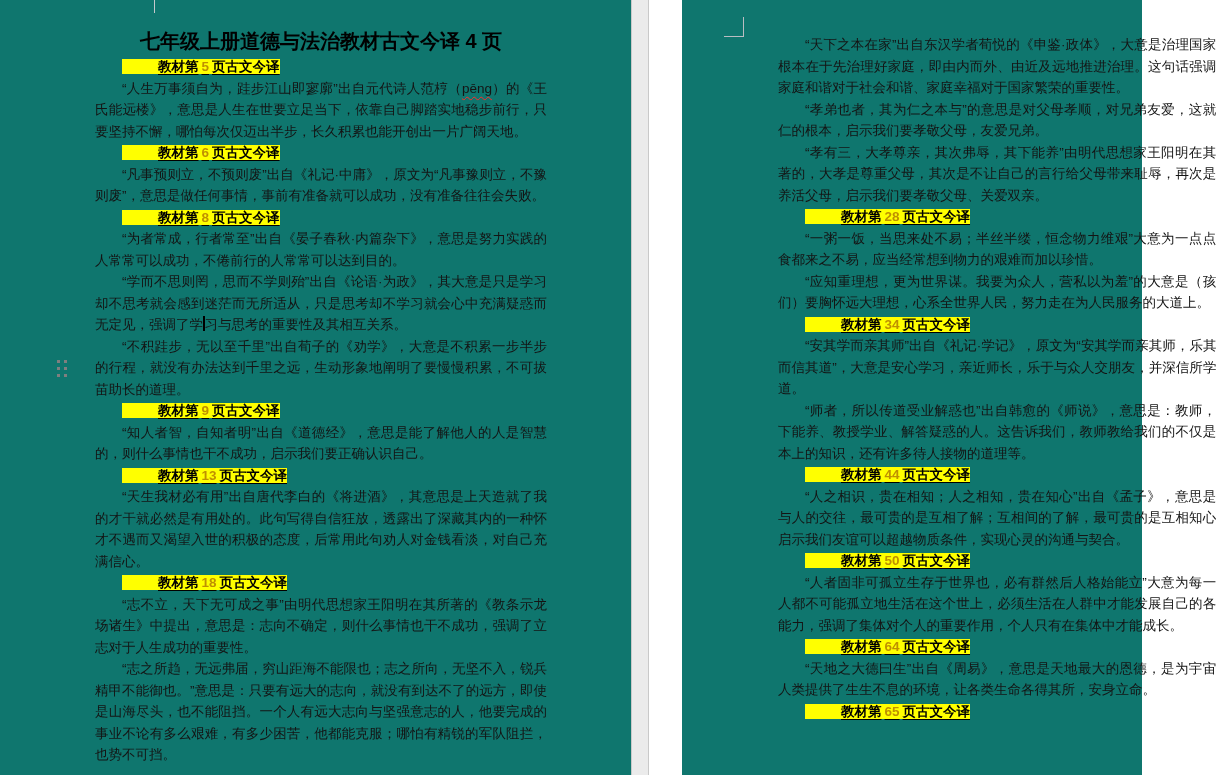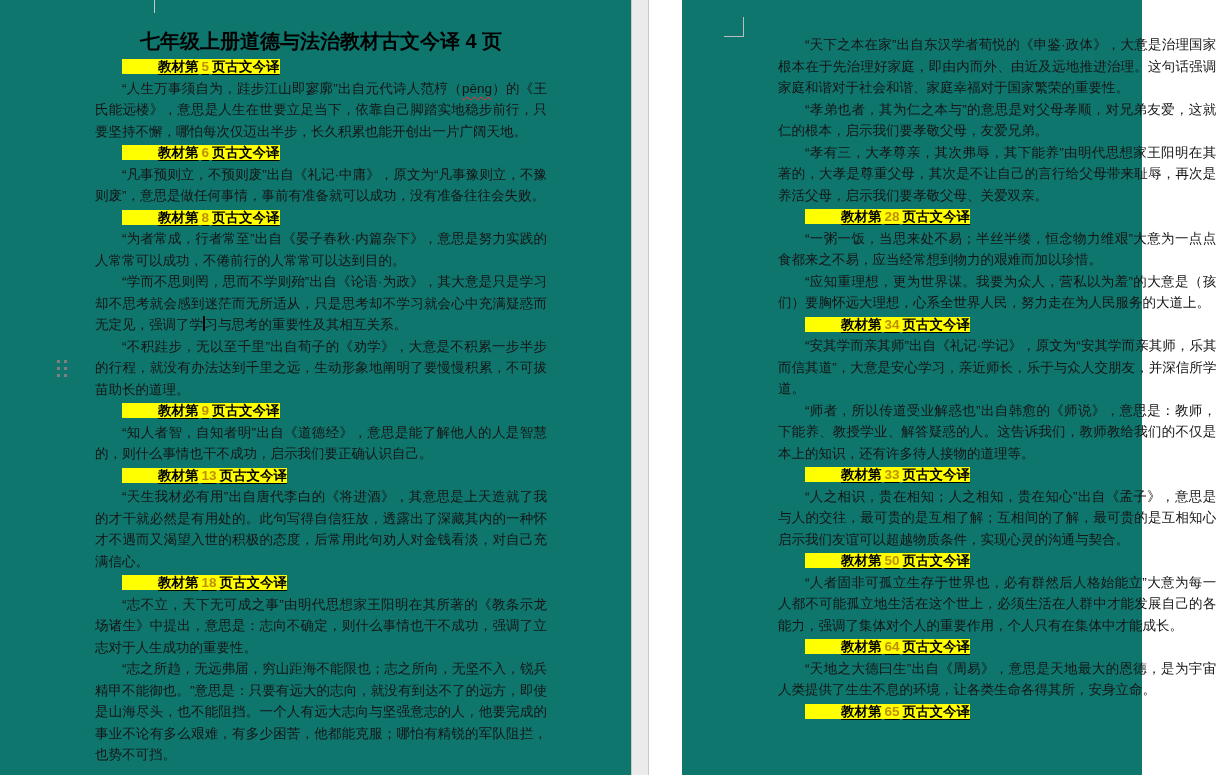--- a/index.html
+++ b/index.html
@@ -87,21 +87,21 @@
   <div class="text-col">
       <div class="para">“天下之本在家”出自东汉学者荀悦的《申鉴·政体》，大意是治理国家的根本在于先治理好家庭，即由内而外、由近及远地推进治理。这句话强调了家庭和谐对于社会和谐、家庭幸福对于国家繁荣的重要性。</div>
       <div class="para">“孝弟也者，其为仁之本与”的意思是对父母孝顺，对兄弟友爱，这就是仁的根本，启示我们要孝敬父母，友爱兄弟。</div>
       <div class="para">“孝有三，大孝尊亲，其次弗辱，其下能养”由明代思想家王阳明在其所著的，大孝是尊重父母，其次是不让自己的言行给父母带来耻辱，再次是能养活父母，启示我们要孝敬父母、关爱双亲。</div>
       <div class="para"><span class="hl">教材第<span class="num">28</span>页古文今译</span></div>
       <div class="para">“一粥一饭，当思来处不易；半丝半缕，恒念物力维艰”大意为一点点衣食都来之不易，应当经常想到物力的艰难而加以珍惜。</div>
       <div class="para">“应知重理想，更为世界谋。我要为众人，营私以为羞”的大意是（孩子们）要胸怀远大理想，心系全世界人民，努力走在为人民服务的大道上。</div>
       <div class="para"><span class="hl">教材第<span class="num">34</span>页古文今译</span></div>
       <div class="para">“安其学而亲其师”出自《礼记·学记》，原文为“安其学而亲其师，乐其友而信其道”，大意是安心学习，亲近师长，乐于与众人交朋友，并深信所学之道。</div>
       <div class="para">“师者，所以传道受业解惑也”出自韩愈的《师说》，意思是：教师，其下能养、教授学业、解答疑惑的人。这告诉我们，教师教给我们的不仅是书本上的知识，还有许多待人接物的道理等。</div>
-      <div class="para"><span class="hl">教材第<span class="num">33</span>页古文今译</span></div>
+      <div class="para"><span class="hl">教材第<span class="num">44</span>页古文今译</span></div>
       <div class="para">“人之相识，贵在相知；人之相知，贵在知心”出自《孟子》，意思是人与人的交往，最可贵的是互相了解；互相间的了解，最可贵的是互相知心。启示我们友谊可以超越物质条件，实现心灵的沟通与契合。</div>
       <div class="para"><span class="hl">教材第<span class="num">50</span>页古文今译</span></div>
       <div class="para">“人者固非可孤立生存于世界也，必有群然后人格始能立”大意为每一个人都不可能孤立地生活在这个世上，必须生活在人群中才能发展自己的各种能力，强调了集体对个人的重要作用，个人只有在集体中才能成长。</div>
       <div class="para"><span class="hl">教材第<span class="num">64</span>页古文今译</span></div>
       <div class="para">“天地之大德曰生”出自《周易》，意思是天地最大的恩德，是为宇宙和人类提供了生生不息的环境，让各类生命各得其所，安身立命。</div>
       <div class="para"><span class="hl">教材第<span class="num">65</span>页古文今译</span></div>
     </div>
 </div>
 
 <div class="crop-left"></div>

